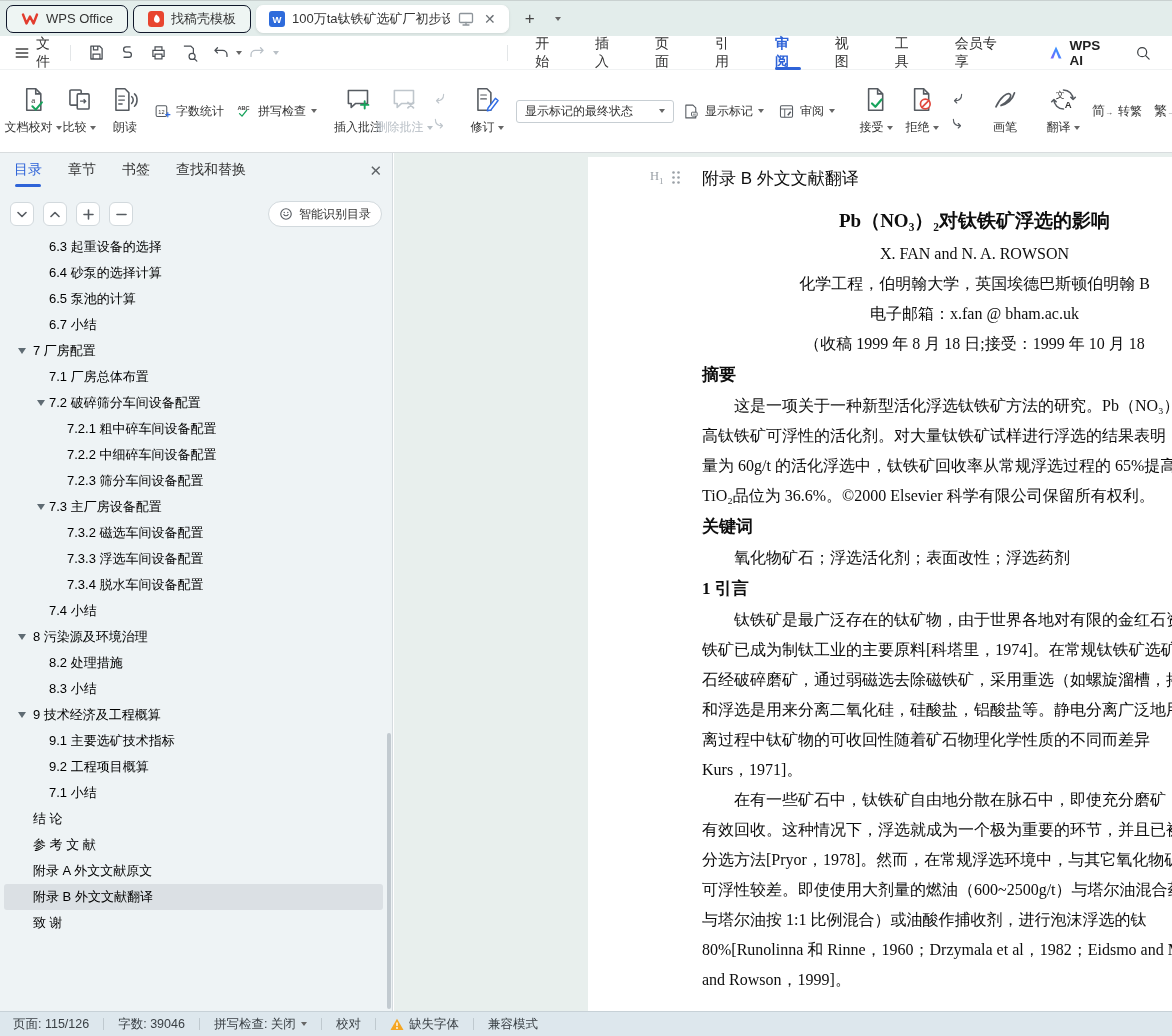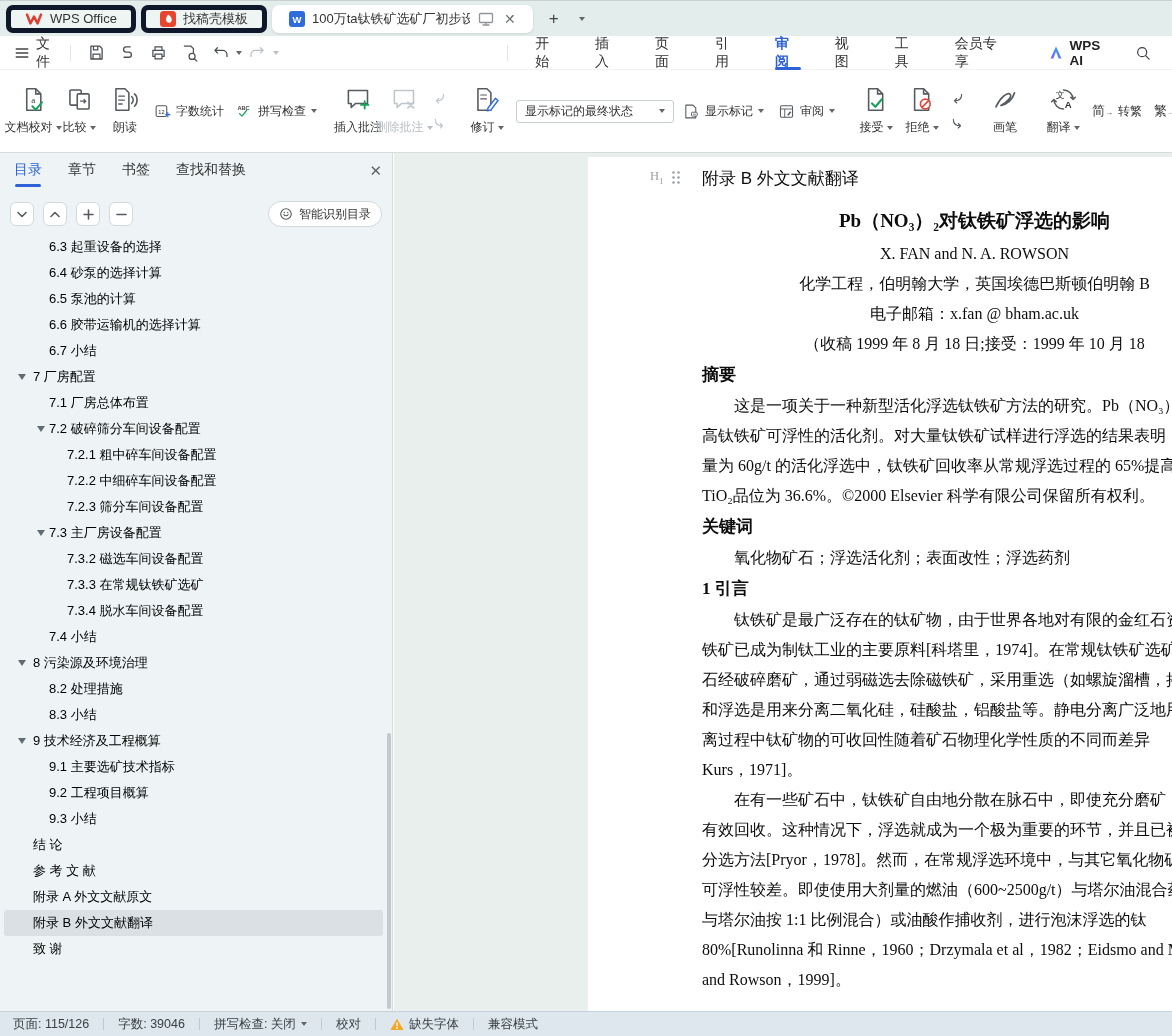--- a/index.html
+++ b/index.html
@@ -5,21 +5,21 @@
   * { margin:0; padding:0; box-sizing:border-box; }
   html,body { width:1172px; height:1036px; overflow:hidden; background:#fff;
     font-family:"Liberation Sans","DejaVu Sans",sans-serif; }
   svg { display:block; }
   .doc-font { font-family:"Liberation Serif","DejaVu Serif",serif; }
 
   
   .tabbar { position:absolute; top:0; left:0; width:1172px; height:36px; background:#e3edeb;
     border-top:1px solid #c9d1d0; display:flex; align-items:center; padding-left:6px; }
   .tab { height:28px; border-radius:7px; display:flex; align-items:center; gap:7px;
-    padding:0 14px; font-size:13px; color:#333; background:#eef5f3; border:5px solid #0f172a; margin-right:5px; }
+    padding:0 14px; font-size:13px; color:#333; background:#eef5f3; border:1px solid #0f172a; margin-right:5px; }
   .tab.active { background:#fff; border-color:#fff; box-shadow:0 1px 3px rgba(0,0,0,.10); padding:0 10px 0 12px; }
   .tab-title { max-width:158px; overflow:hidden; white-space:nowrap; }
   .tab-x { font-size:14px; color:#6b7075; padding:0 2px; }
   .tbtn { width:24px; height:24px; display:flex; align-items:center; justify-content:center;
     color:#444; font-size:17px; border-radius:5px; margin-left:4px; }
 
   
   .menubar { position:absolute; top:36px; left:0; width:1172px; height:34px; background:#fff;
     display:flex; align-items:center; padding:0 14px; font-size:14px; color:#333;
     border-bottom:1px solid #f0f2f3; }
@@ -504,23 +504,20 @@
         <div class="trow lv2" style="margin-top: -4px;">
           <span>6.3 起重设备的选择</span>
         </div>
         <div class="trow lv2">
           <span>6.4 砂泵的选择计算</span>
         </div>
         <div class="trow lv2">
           <span>6.5 泵池的计算</span>
         </div>
         <div class="trow lv2">
-          <span>6.6 胶带运输机的选择计算</span>
-        </div>
-        <div class="trow lv2">
           <span>6.7 小结</span>
         </div>
         <div class="trow lv1">
           <i class="tri"></i>
           <span>7 厂房配置</span>
         </div>
         <div class="trow lv2">
           <span>7.1 厂房总体布置</span>
         </div>
         <div class="trow lv2">
@@ -537,21 +534,21 @@
           <span>7.2.3 筛分车间设备配置</span>
         </div>
         <div class="trow lv2">
           <i class="tri"></i>
           <span>7.3 主厂房设备配置</span>
         </div>
         <div class="trow lv3">
           <span>7.3.2 磁选车间设备配置</span>
         </div>
         <div class="trow lv3">
-          <span>7.3.3 在常规钛铁矿选矿</span>
+          <span>7.3.3 浮选车间设备配置</span>
         </div>
         <div class="trow lv3">
           <span>7.3.4 脱水车间设备配置</span>
         </div>
         <div class="trow lv2">
           <span>7.4 小结</span>
         </div>
         <div class="trow lv1">
           <i class="tri"></i>
           <span>8 污染源及环境治理</span>
@@ -566,21 +563,21 @@
           <i class="tri"></i>
           <span>9 技术经济及工程概算</span>
         </div>
         <div class="trow lv2">
           <span>9.1 主要选矿技术指标</span>
         </div>
         <div class="trow lv2">
           <span>9.2 工程项目概算</span>
         </div>
         <div class="trow lv2">
-          <span>9.3 小结</span>
+          <span>7.1 小结</span>
         </div>
         <div class="trow lv1">
           <span>结    论</span>
         </div>
         <div class="trow lv1">
           <span>参 考 文 献</span>
         </div>
         <div class="trow lv1">
           <span>附录 A 外文文献原文</span>
         </div>

